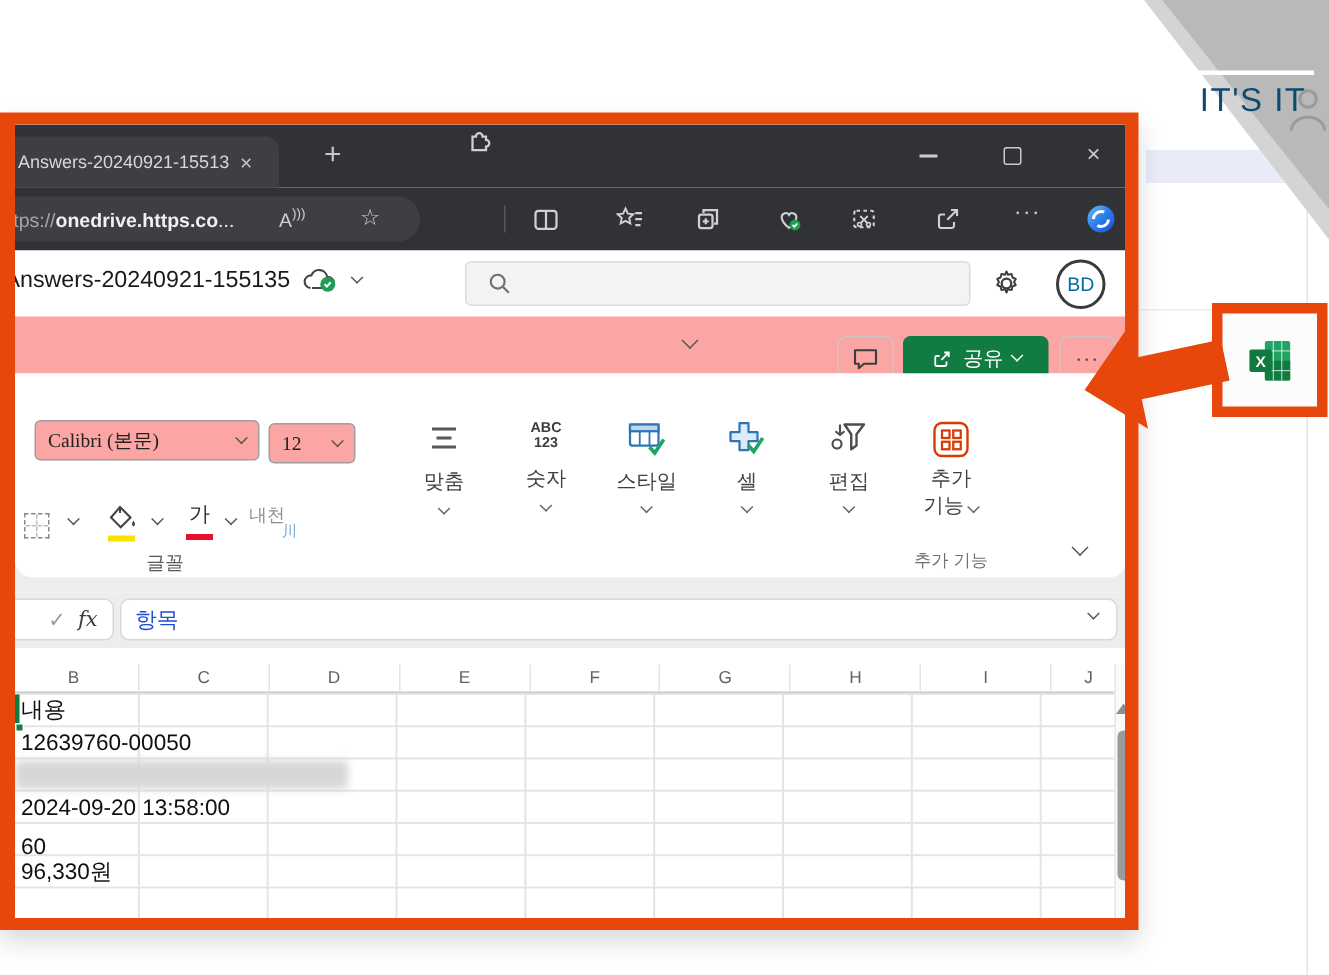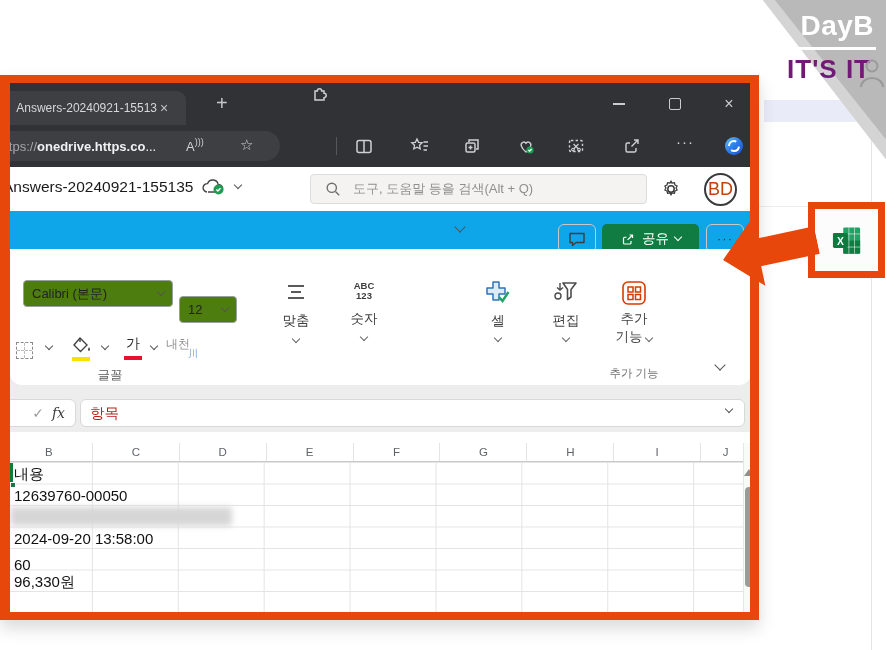--- a/index.html
+++ b/index.html
@@ -14,56 +14,55 @@
   
   #win{position:absolute;left:0;top:75px;width:759px;height:545px;box-sizing:border-box;
        border:8px solid #E8470C;border-left-width:10px;border-right-width:9px;background:#fff;
        box-shadow:0 8px 16px rgba(0,0,0,.15);}
   #winc{position:absolute;inset:0;overflow:hidden;}
   .seg{position:absolute;left:0;width:741px;}
   .darktxt{color:#d6d7d9;}
   .icon20{width:20px;height:20px;}
   .toolbtn{color:#cfd0d2;}
   .ribbon-tab{position:absolute;top:137px;font-size:14px;color:#3f3f3f;white-space:nowrap;}
-  .combo{position:absolute;box-sizing:border-box;height:27px;border:1px solid #9e9e9e;border-radius:4px;background:#4d7c0f;display:flex;align-items:center;font-size:13px;color:#222;padding:0 8px;justify-content:space-between;}
+  .combo{position:absolute;box-sizing:border-box;height:27px;border:1px solid #9e9e9e;border-radius:4px;background:#fca5a5;display:flex;align-items:center;font-size:13px;color:#222;padding:0 8px;justify-content:space-between;font-family:Liberation Serif, serif;}
   .fmt{position:absolute;top:228px;font-size:15px;color:#2b2b2b;height:22px;line-height:22px;}
   .grp{position:absolute;width:66px;display:flex;flex-direction:column;align-items:center;}
   .grp-label{font-size:13.5px;color:#3f3f3f;margin-top:7px;white-space:nowrap;}
   .vsep{position:absolute;top:176px;width:1px;height:120px;background:#e2e2e2;}
   .cellrow{position:absolute;left:4px;height:21px;font-size:15px;color:#101010;white-space:nowrap;line-height:21px;}
   .colhead{flex:0 0 85.9px;text-align:center;font-size:11.5px;color:#5f6368;border-right:1px solid #e4e4e4;line-height:18px;height:18px;}
   .winbtn{position:absolute;top:10px;width:22px;height:22px;display:flex;align-items:center;justify-content:center;color:#cbcbcd;}
 </style>
 </head>
 <body>
 
 <div id="stage">
 
   <div class="abs" style="left:764px;top:100px;width:108px;height:22px;background:#e9ecf8;"></div>
   <div class="abs" style="left:871px;top:88px;width:1px;height:562px;background:#e4e4e4;"></div>
   <div class="abs" style="left:758px;top:206px;width:113px;height:1px;background:#ededed;"></div>
 
   <div class="abs" style="left:752px;top:0;width:134px;height:168px;">
     <div class="abs" style="inset:0;background:#d4d4d4;clip-path:polygon(8% 0,100% 0,100% 95%);"></div>
     <div class="abs" style="inset:0;background:#b9b9b9;clip-path:polygon(17% 0,100% 0,100% 83%);"></div>
-    <div class="abs" style="right:12px;top:10px;font-size:28px;font-weight:800;color:#fff;letter-spacing:.5px;">DayB</div>
     <div class="abs" style="right:10px;top:47px;width:88px;height:3px;background:#fff;"></div>
-    <div class="abs" style="right:15px;top:54px;font-size:26px;font-weight:700;color:#701a75;letter-spacing:1px;">IT'S IT</div>
+    <div class="abs" style="right:15px;top:54px;font-size:22px;font-weight:400;color:#0c4a6e;letter-spacing:1px;">IT'S IT</div>
     <svg class="abs" style="left:106px;top:56px;" width="28" height="34" viewBox="0 0 28 34">
       <circle cx="14" cy="10" r="5.5" fill="none" stroke="#9a9a9a" stroke-width="2"></circle>
       <path d="M3 31 a11 9 0 0 1 22 0" fill="none" stroke="#9a9a9a" stroke-width="2"></path>
     </svg>
   </div>
 
   <div id="win">
    <div id="winc">
 
     <div class="seg" style="top:0;height:42px;background:#313236;">
       <div class="abs" style="left:-22px;top:8px;width:198px;height:34px;background:#3e3f43;border-radius:9px 9px 0 0;overflow:hidden;">
-        <span class="abs darktxt" style="left:24px;top:10px;font-size:12px;white-space:nowrap;width:145px;overflow:hidden;text-align:right;">Answers-20240921-15513</span>
+        <span class="abs darktxt" style="left:24px;top:10px;font-size:12px;white-space:nowrap;width:145px;overflow:hidden;">Answers-20240921-15513</span>
         <span class="abs" style="left:172px;top:9px;font-size:14px;color:#c3c3c5;">×</span>
       </div>
       <span class="abs" style="left:206px;top:9px;color:#c8c8ca;font-size:20px;font-weight:300;">+</span>
       <div class="winbtn" style="left:598px;">
         <div style="width:12px;height:1.6px;background:#cbcbcd;"></div>
       </div>
       <div class="winbtn" style="left:654px;">
         <div style="width:10px;height:10px;border:1.6px solid #cbcbcd;border-radius:2px;"></div>
       </div>
       <div class="winbtn" style="left:708px;font-size:16px;">
@@ -139,32 +138,31 @@
           <circle cx="17.5" cy="12.5" r="5" fill="#1f9d55"></circle>
           <path d="M15.4 12.5 l1.5 1.5 2.6-2.8" fill="none" stroke="#fff" stroke-width="1.4"></path>
         </svg>
         <span class="chev chev-sm" style="color:#555;"></span>
       </div>
       <div class="abs flex" style="left:300px;top:7px;width:337px;height:30px;background:#f4f3f2;border:1px solid #dcdcdc;border-radius:4px;box-sizing:border-box;">
         <svg width="16" height="16" viewBox="0 0 16 16" style="margin-left:14px;">
           <circle cx="6.8" cy="6.8" r="4.6" fill="none" stroke="#6f6f6f" stroke-width="1.4"></circle>
           <line x1="10.4" y1="10.4" x2="14.2" y2="14.2" stroke="#6f6f6f" stroke-width="1.4"></line>
         </svg>
-        <span style="margin-left:12px;font-size:13px;color:#8f8f8f;white-space:nowrap;">도구, 도움말 등을 검색(Alt + Q)</span>
       </div>
       <svg class="abs" style="left:650px;top:11px;" width="22" height="22" viewBox="0 0 22 22">
         <circle cx="11" cy="11" r="3.2" fill="none" stroke="#3d3d3d" stroke-width="1.5"></circle>
         <path d="M11 3 l1 2.2 2.4-.6 .6 2.4 2.2 1 -1.2 2  1.2 2 -2.2 1 -.6 2.4 -2.4 -.6 -1 2.2 -1 -2.2 -2.4 .6 -.6 -2.4 -2.2 -1 1.2 -2 -1.2 -2 2.2 -1 .6 -2.4 2.4 .6 Z" fill="none" stroke="#3d3d3d" stroke-width="1.3" stroke-linejoin="round"></path>
       </svg>
       <div class="abs flex" style="left:694px;top:6px;width:33px;height:33px;border:2px solid #3a3a3a;border-radius:50%;justify-content:center;box-sizing:border-box;">
-        <span style="font-size:18px;color:#c2410c;">BD</span>
-      </div>
-    </div>
-
-    <div class="seg" style="top:128px;height:38px;background:#0ea5e9;">
+        <span style="font-size:13px;color:#0369a1;">BD</span>
+      </div>
+    </div>
+
+    <div class="seg" style="top:128px;height:38px;background:#fca5a5;">
       <span class="ribbon-tab" style="left:-3px;">공유</span>
       <span class="ribbon-tab" style="left:48px;">페이지 레이아웃</span>
       <span class="ribbon-tab" style="left:199px;">수식</span>
       <span class="ribbon-tab" style="left:256px;">데이터</span>
       <span class="ribbon-tab" style="left:333px;">검토</span>
       <span class="ribbon-tab" style="left:390px;">보기</span>
       <span class="chev abs" style="left:446px;top:16px;color:#555;"></span>
 
       <div class="abs flex" style="left:548px;top:13px;width:38px;height:29px;border:1px solid #c8c8c8;border-radius:6px;justify-content:center;box-sizing:border-box;">
         <svg width="18" height="16" viewBox="0 0 18 16">
@@ -184,21 +182,21 @@
       </div>
     </div>
 
     <div class="seg" style="top:166px;height:146px;background:#ededed;">
       <div class="abs" style="left:0;top:0;width:741px;height:136px;background:#fff;border-radius:0 0 12px 12px;"></div>
 
       <div class="combo" style="left:13px;top:31px;width:150px;">
         <span>Calibri (본문)</span>
         <span class="chev chev-sm" style="color:#555;"></span>
       </div>
-      <div class="combo" style="left:169px;top:47px;width:58px;">
+      <div class="combo" style="left:169px;top:33px;width:58px;">
         <span>12</span>
         <span class="chev chev-sm" style="color:#555;"></span>
       </div>
 
       <span class="fmt" style="left:17px;font-weight:bold;color:#111;">가</span>
       <span class="fmt" style="left:48px;font-style:italic;">가</span>
       <span class="fmt" style="left:76px;text-decoration:underline;">가</span>
       <span class="fmt" style="left:103px;border-bottom:3px double #2b2b2b;">가</span>
       <span class="fmt" style="left:131px;text-decoration:line-through;">가</span>
       <span class="fmt" style="left:160px;">
@@ -253,20 +251,31 @@
 
       <div class="grp" style="left:321px;top:28px;">
         <div style="font-size:9.5px;font-weight:bold;color:#3c3c3c;line-height:10px;text-align:center;height:28px;padding-top:4px;box-sizing:border-box;">
           <div>ABC</div>
               <div>123</div>
         </div>
         <span class="grp-label" style="margin-top:5px;">숫자</span>
         <span class="chev chev-sm" style="color:#666;margin-top:6px;"></span>
       </div>
 
+      <div class="grp" style="left:388px;top:30px;">
+        <svg width="28" height="26" viewBox="0 0 28 26">
+          <rect x="3" y="4" width="19" height="14" rx="1.5" fill="#fff" stroke="#2E75B6" stroke-width="1.5"></rect>
+          <rect x="3" y="4" width="19" height="4.5" fill="#BDD7EE" stroke="#2E75B6" stroke-width="1.5"></rect>
+          <line x1="9.5" y1="8.5" x2="9.5" y2="18" stroke="#2E75B6" stroke-width="1.2"></line>
+          <line x1="16" y1="8.5" x2="16" y2="18" stroke="#2E75B6" stroke-width="1.2"></line>
+          <path d="M16 19 l3.5 4 6-9" fill="none" stroke="#21A366" stroke-width="2.4"></path>
+        </svg>
+        <span class="grp-label">스타일</span>
+        <span class="chev chev-sm" style="color:#666;margin-top:5px;"></span>
+      </div>
 
       <div class="grp" style="left:455px;top:30px;">
         <svg width="28" height="26" viewBox="0 0 28 26">
           <path d="M9 3 h6 v6 h6 v6 h-6 v6 h-6 v-6 H3 V9 h6 Z" fill="#DDEBF7" stroke="#2E75B6" stroke-width="1.5" stroke-linejoin="round"></path>
           <path d="M15 18 l3.5 4 6-9" fill="none" stroke="#21A366" stroke-width="2.4"></path>
         </svg>
         <span class="grp-label">셀</span>
         <span class="chev chev-sm" style="color:#666;margin-top:5px;"></span>
       </div>
 
@@ -297,21 +306,21 @@
 
       <span class="chev abs" style="left:706px;top:116px;color:#555;"></span>
     </div>
 
     <div class="seg" style="top:312px;height:37px;background:#ededed;">
       <div class="abs flex" style="left:-10px;top:4px;width:76px;height:28px;background:#fff;border:1px solid #d8d8d8;border-radius:6px;box-sizing:border-box;justify-content:flex-end;gap:8px;padding-right:10px;">
         <span style="color:#9a9a9a;font-size:14px;">✓</span>
         <span style="font-family:'DejaVu Serif',serif;font-style:italic;font-size:14px;color:#3d3d3d;">fx</span>
       </div>
       <div class="abs flex" style="left:70px;top:4px;width:665px;height:28px;background:#fff;border:1px solid #d8d8d8;border-radius:6px;box-sizing:border-box;">
-        <span style="margin-left:9px;font-size:14.5px;color:#b91c1c;">항목</span>
+        <span style="margin-left:9px;font-size:14.5px;color:#1d4ed8;">항목</span>
         <span class="chev chev-sm abs" style="right:12px;top:10px;color:#555;"></span>
       </div>
     </div>
 
     <div class="seg" style="top:349px;height:180px;background:#fff;">
 
       <div class="abs flex" style="left:-4px;top:11px;height:18px;border-bottom:1px solid #c9c9c9;">
         <div class="colhead">B</div>
         <div class="colhead">C</div>
         <div class="colhead">D</div>

